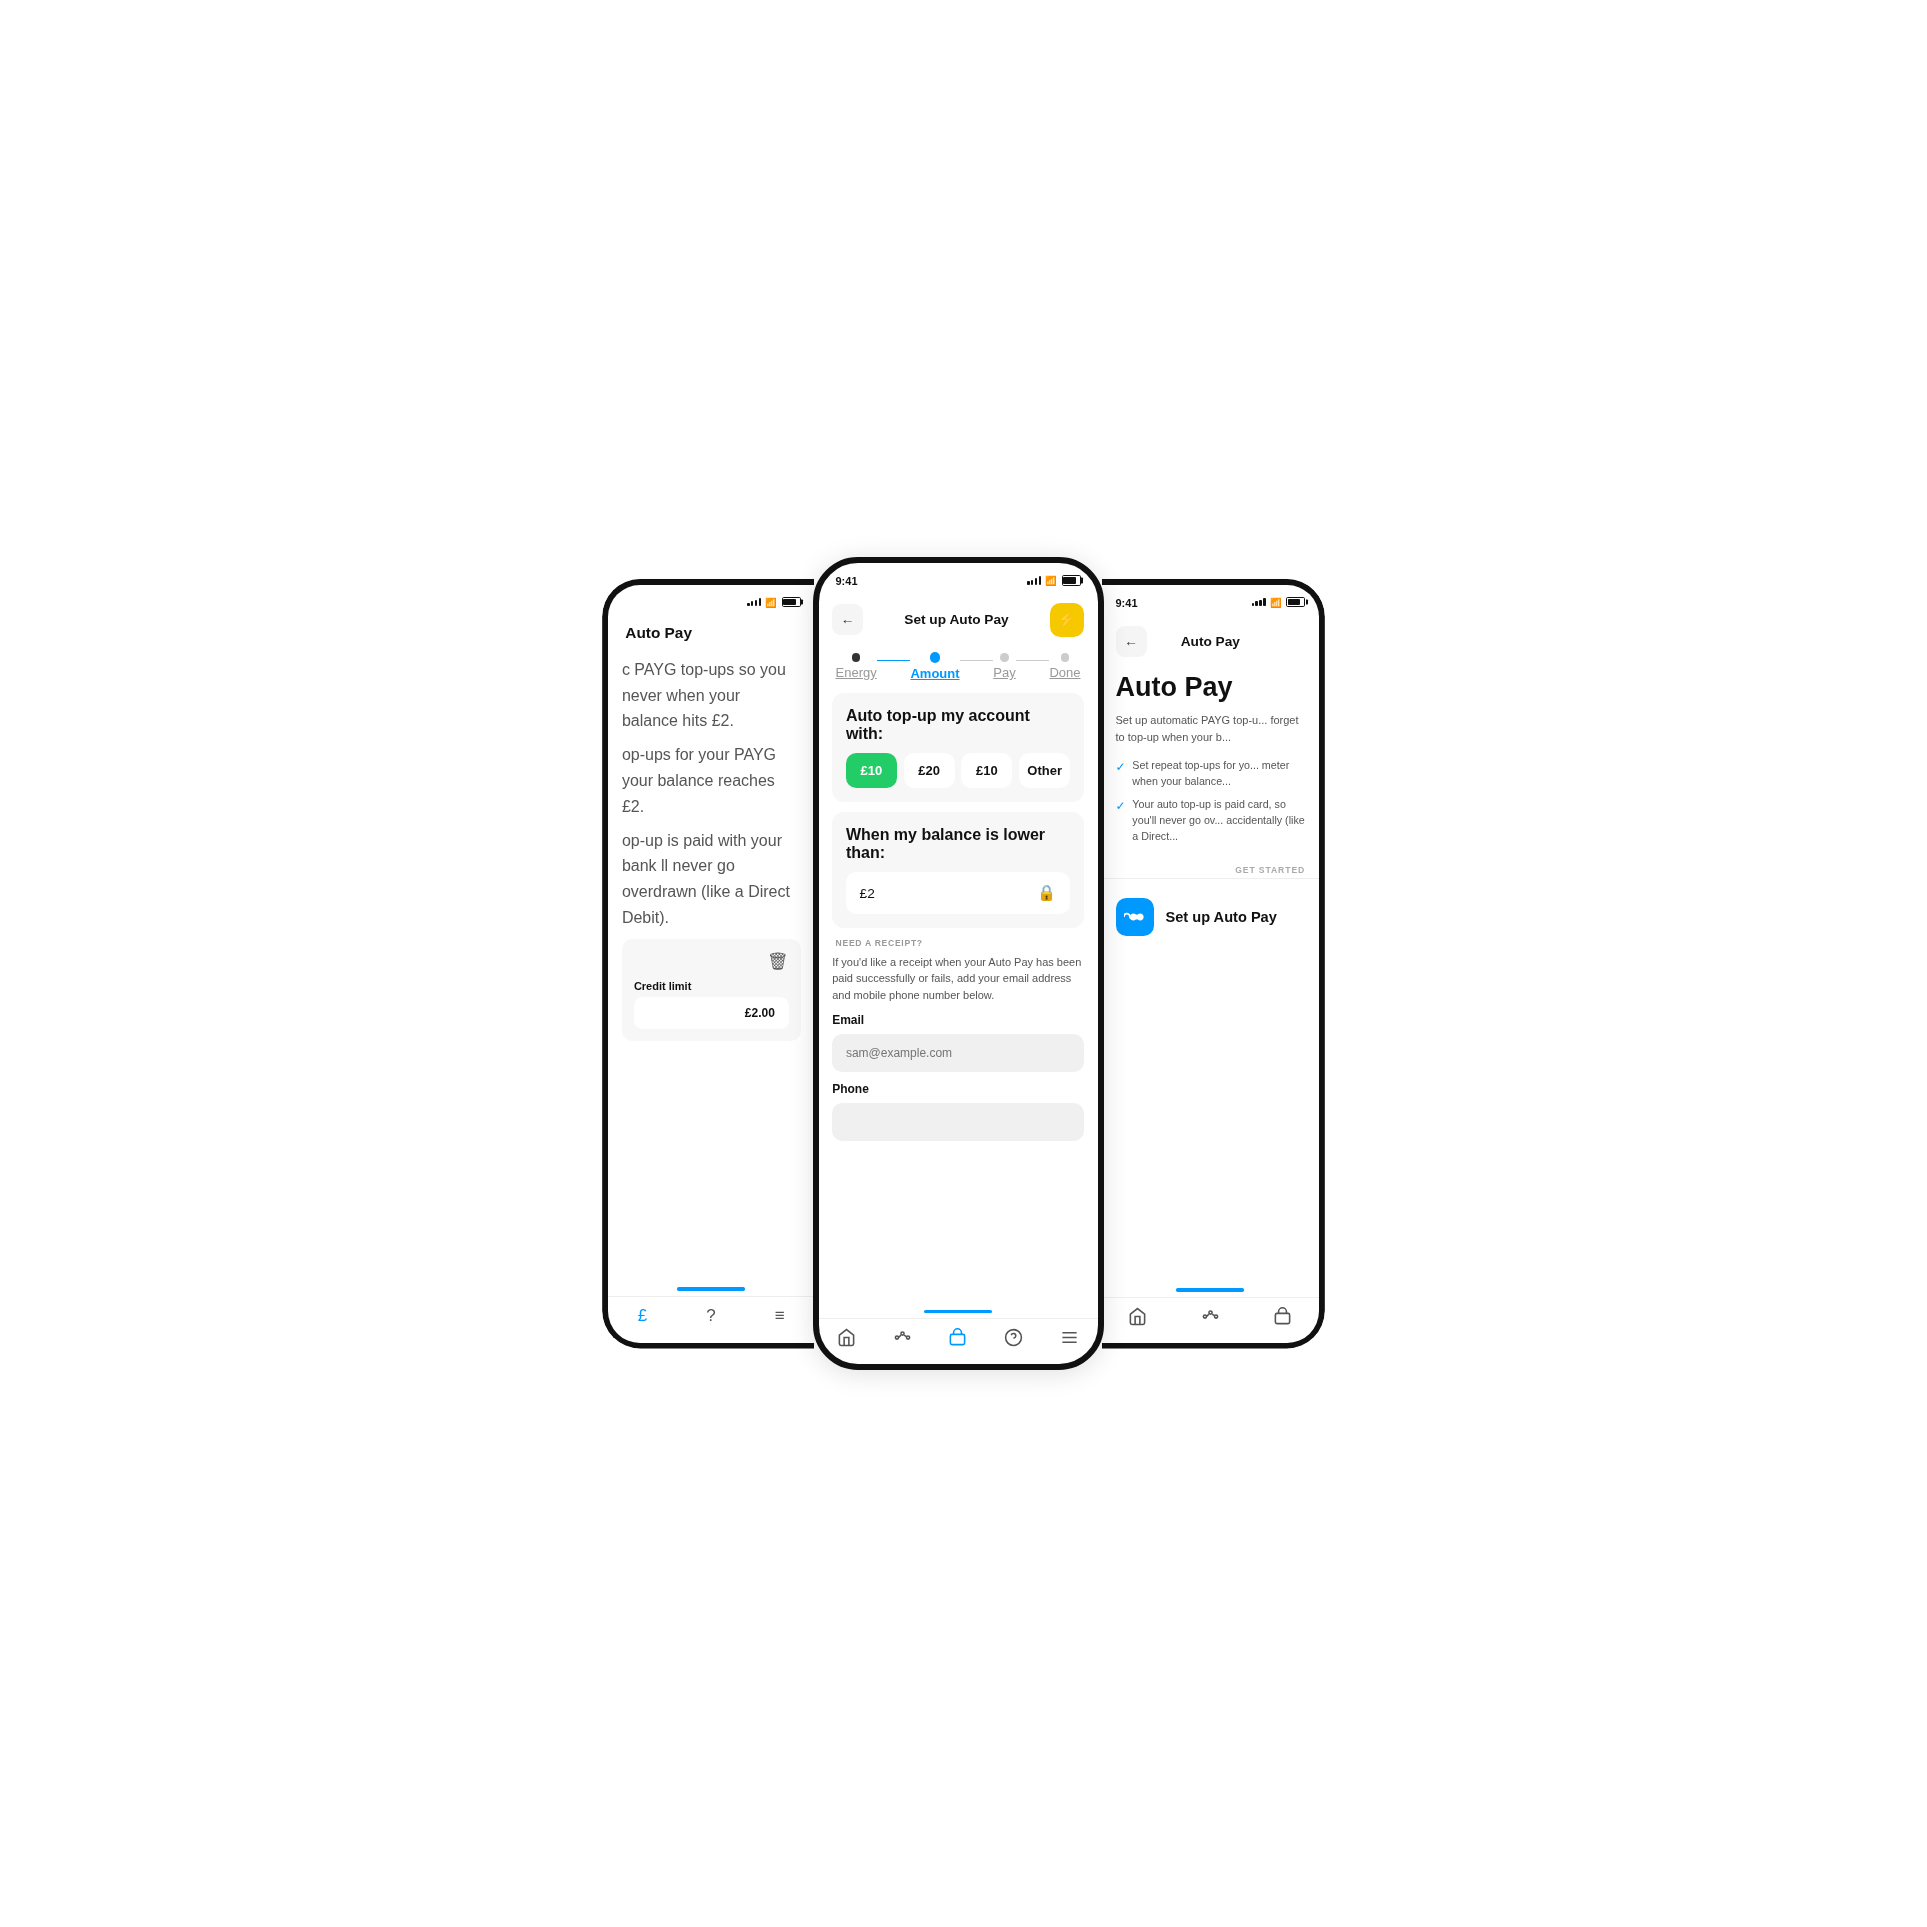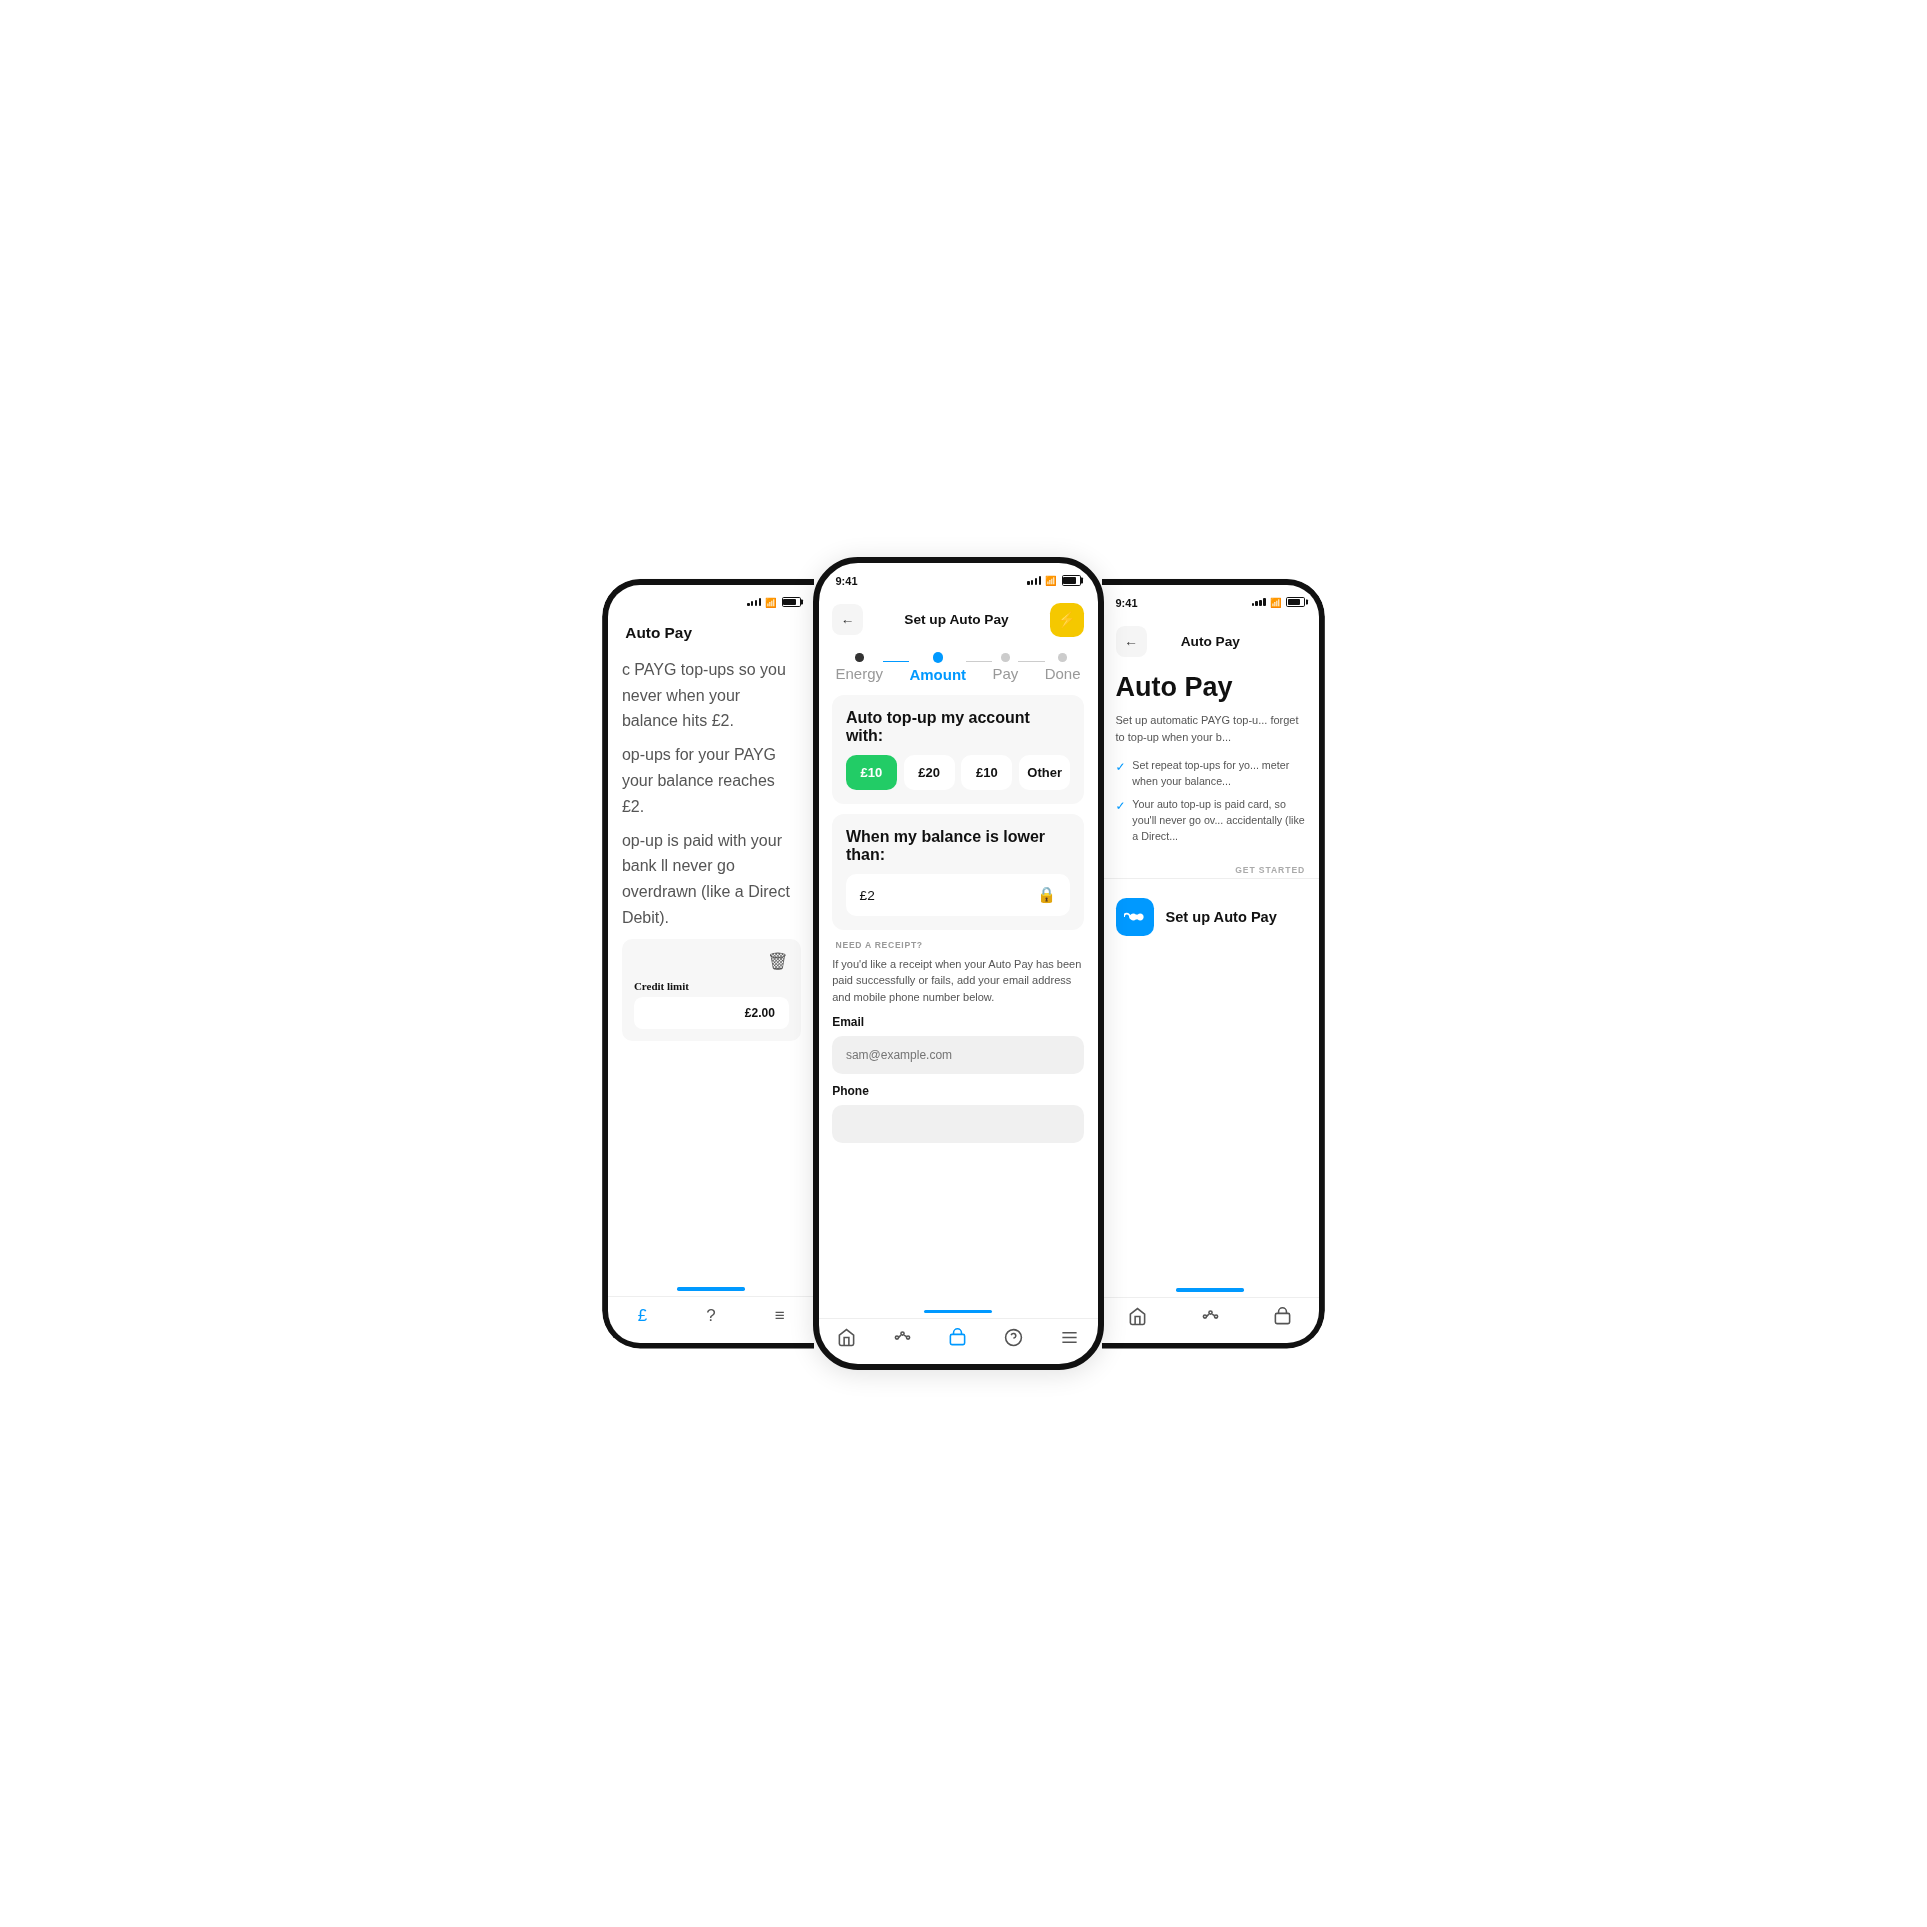--- a/index.html
+++ b/index.html
@@ -164,23 +164,24 @@
     }
     .step-dot.active {
       background: #0099ff;
       width: 10.3px;
       height: 10.3px;
     }
     .step-dot.inactive {
       background: #ccc;
     }
     .step-label {
-      font-size: 15px;
+      font-size: 13px;
       color: #999;
       font-weight: 500;
+      text-decoration: underline;
     }
     .step-label.active {
       color: #0099ff;
       font-weight: 600;
     }
     .step-line {
       flex: 1;
       height: 1.7px;
       background: #ccc;
       margin-bottom: 12px;
@@ -343,21 +344,20 @@
       font-size: 17px;
       margin-bottom: 8.6px;
       color: #555;
     }
     .credit-limit-label {
       font-size: 11px;
       font-weight: 600;
       color: #111;
       margin-bottom: 5.1px;
       align-self: flex-start;
-      font-family: Liberation Serif, serif;
     }
     .credit-limit-value-box {
       background: #fff;
       border-radius: 8.6px;
       padding: 8.6px 13.7px;
       font-size: 12px;
       font-weight: 600;
       color: #111;
       align-self: stretch;
       text-align: right;

